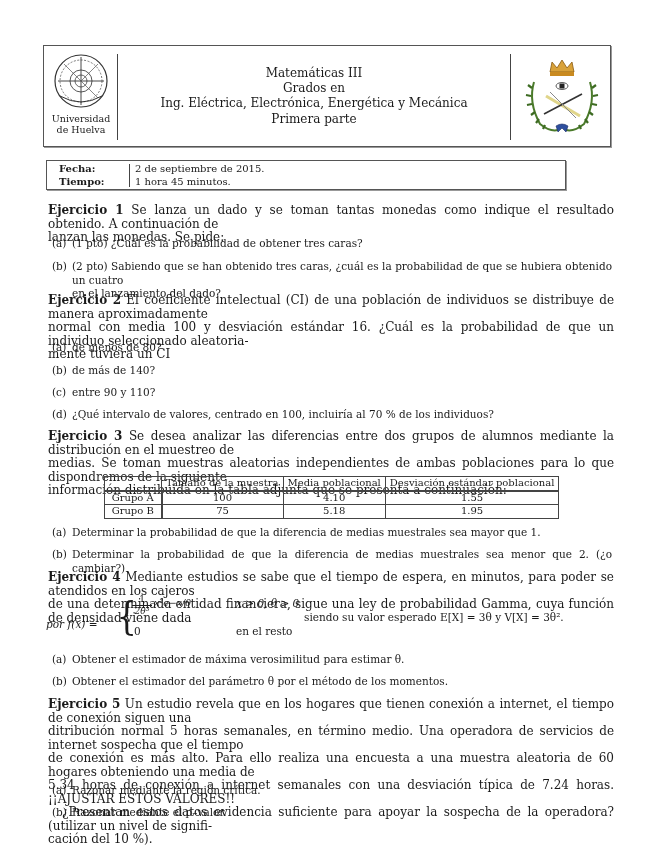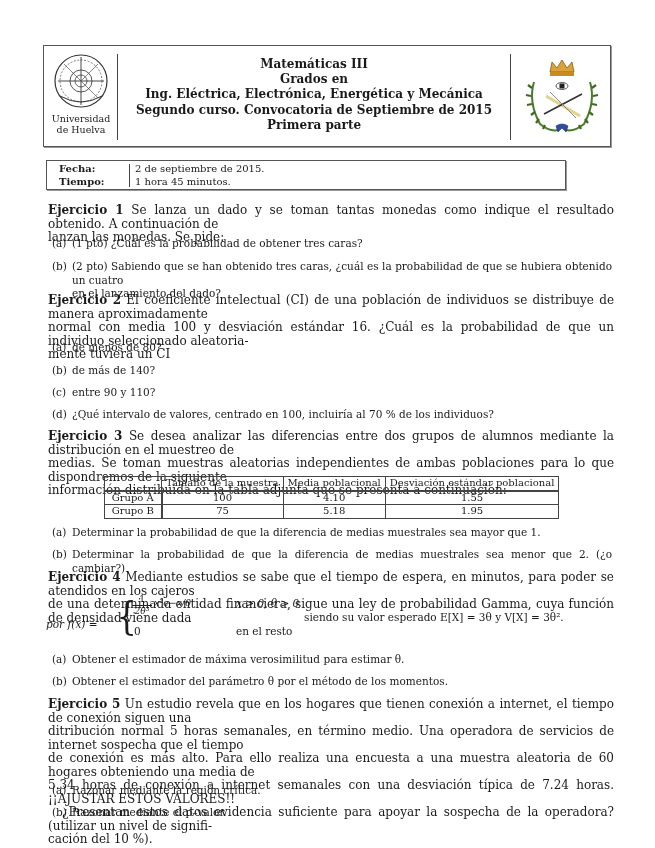--- a/index.html
+++ b/index.html
@@ -3,22 +3,22 @@
 <meta charset="utf-8">
 <style>
   html, body { margin:0; padding:0; background:#fff; }
   body { width:655px; height:848px; position:relative; overflow:hidden;
          font-family:"DejaVu Serif", "Liberation Serif", serif; color:#1a1a1a; }
   .page { position:absolute; left:0; top:0; width:655px; height:848px; }
   .hdr { position:absolute; left:43px; top:45px; width:568px; height:102px;
          border:1px solid #555; box-shadow:1px 1px 0 #999; box-sizing:border-box; }
   .hdr .div1 { position:absolute; left:73px; top:8px; width:1px; height:86px; background:#444; }
   .hdr .div2 { position:absolute; left:466px; top:8px; width:1px; height:86px; background:#444; }
-  .hdr .title { position:absolute; left:74px; width:392px; top:11px; text-align:center;
-                font-size:12px; line-height:15.2px; font-weight:bold; }
+  .hdr .title { position:absolute; left:74px; width:392px; top:20px; text-align:center;
+                font-size:12px; line-height:15.2px; font-weight:normal; }
   .hdr .title div { white-space:nowrap; }
   .logo-uhu { position:absolute; left:6px; top:6px; width:62px; height:90px; }
   .logo-uhu .uname { position:absolute; left:0; width:62px; top:62px; text-align:center;
                      font-family:"DejaVu Serif", serif; font-size:9.5px; line-height:10.5px; color:#222; }
   .logo-esc { position:absolute; left:476px; top:6px; width:84px; height:88px; }
   .info { position:absolute; left:46px; top:160px; width:520px; height:30px;
           border:1px solid #555; box-shadow:1px 1px 0 #999; box-sizing:border-box;
           font-size:10px; line-height:12.5px; }
   .info .k { position:absolute; left:12px; font-weight:bold; }
   .info .v { position:absolute; left:88px; }
@@ -59,21 +59,20 @@
       <div class="uname">
         <div>Universidad</div>
         <div>de Huelva</div>
       </div>
     </div>
     <div class="div1"></div>
     <div class="title">
       <div>Matemáticas III</div>
       <div>Grados en</div>
       <div>Ing. Eléctrica, Electrónica, Energética y Mecánica</div>
-      <div>Segundo curso. Convocatoria de Septiembre de 2015</div>
       <div>Primera parte</div>
     </div>
     <div class="div2"></div>
     <div class="logo-esc">
       <svg width="84" height="88" viewBox="0 0 84 88">
 
         <path d="M30 20 L32 10 L37 16 L42 8 L47 16 L52 10 L54 20 Z" fill="#d9a23a" stroke="#8a5a10" stroke-width="0.8"></path>
         <rect x="30" y="20" width="24" height="4" fill="#c98a20"></rect>
 
         <ellipse cx="42" cy="34" rx="6" ry="3.5" fill="#fff" stroke="#333" stroke-width="0.8"></ellipse>

